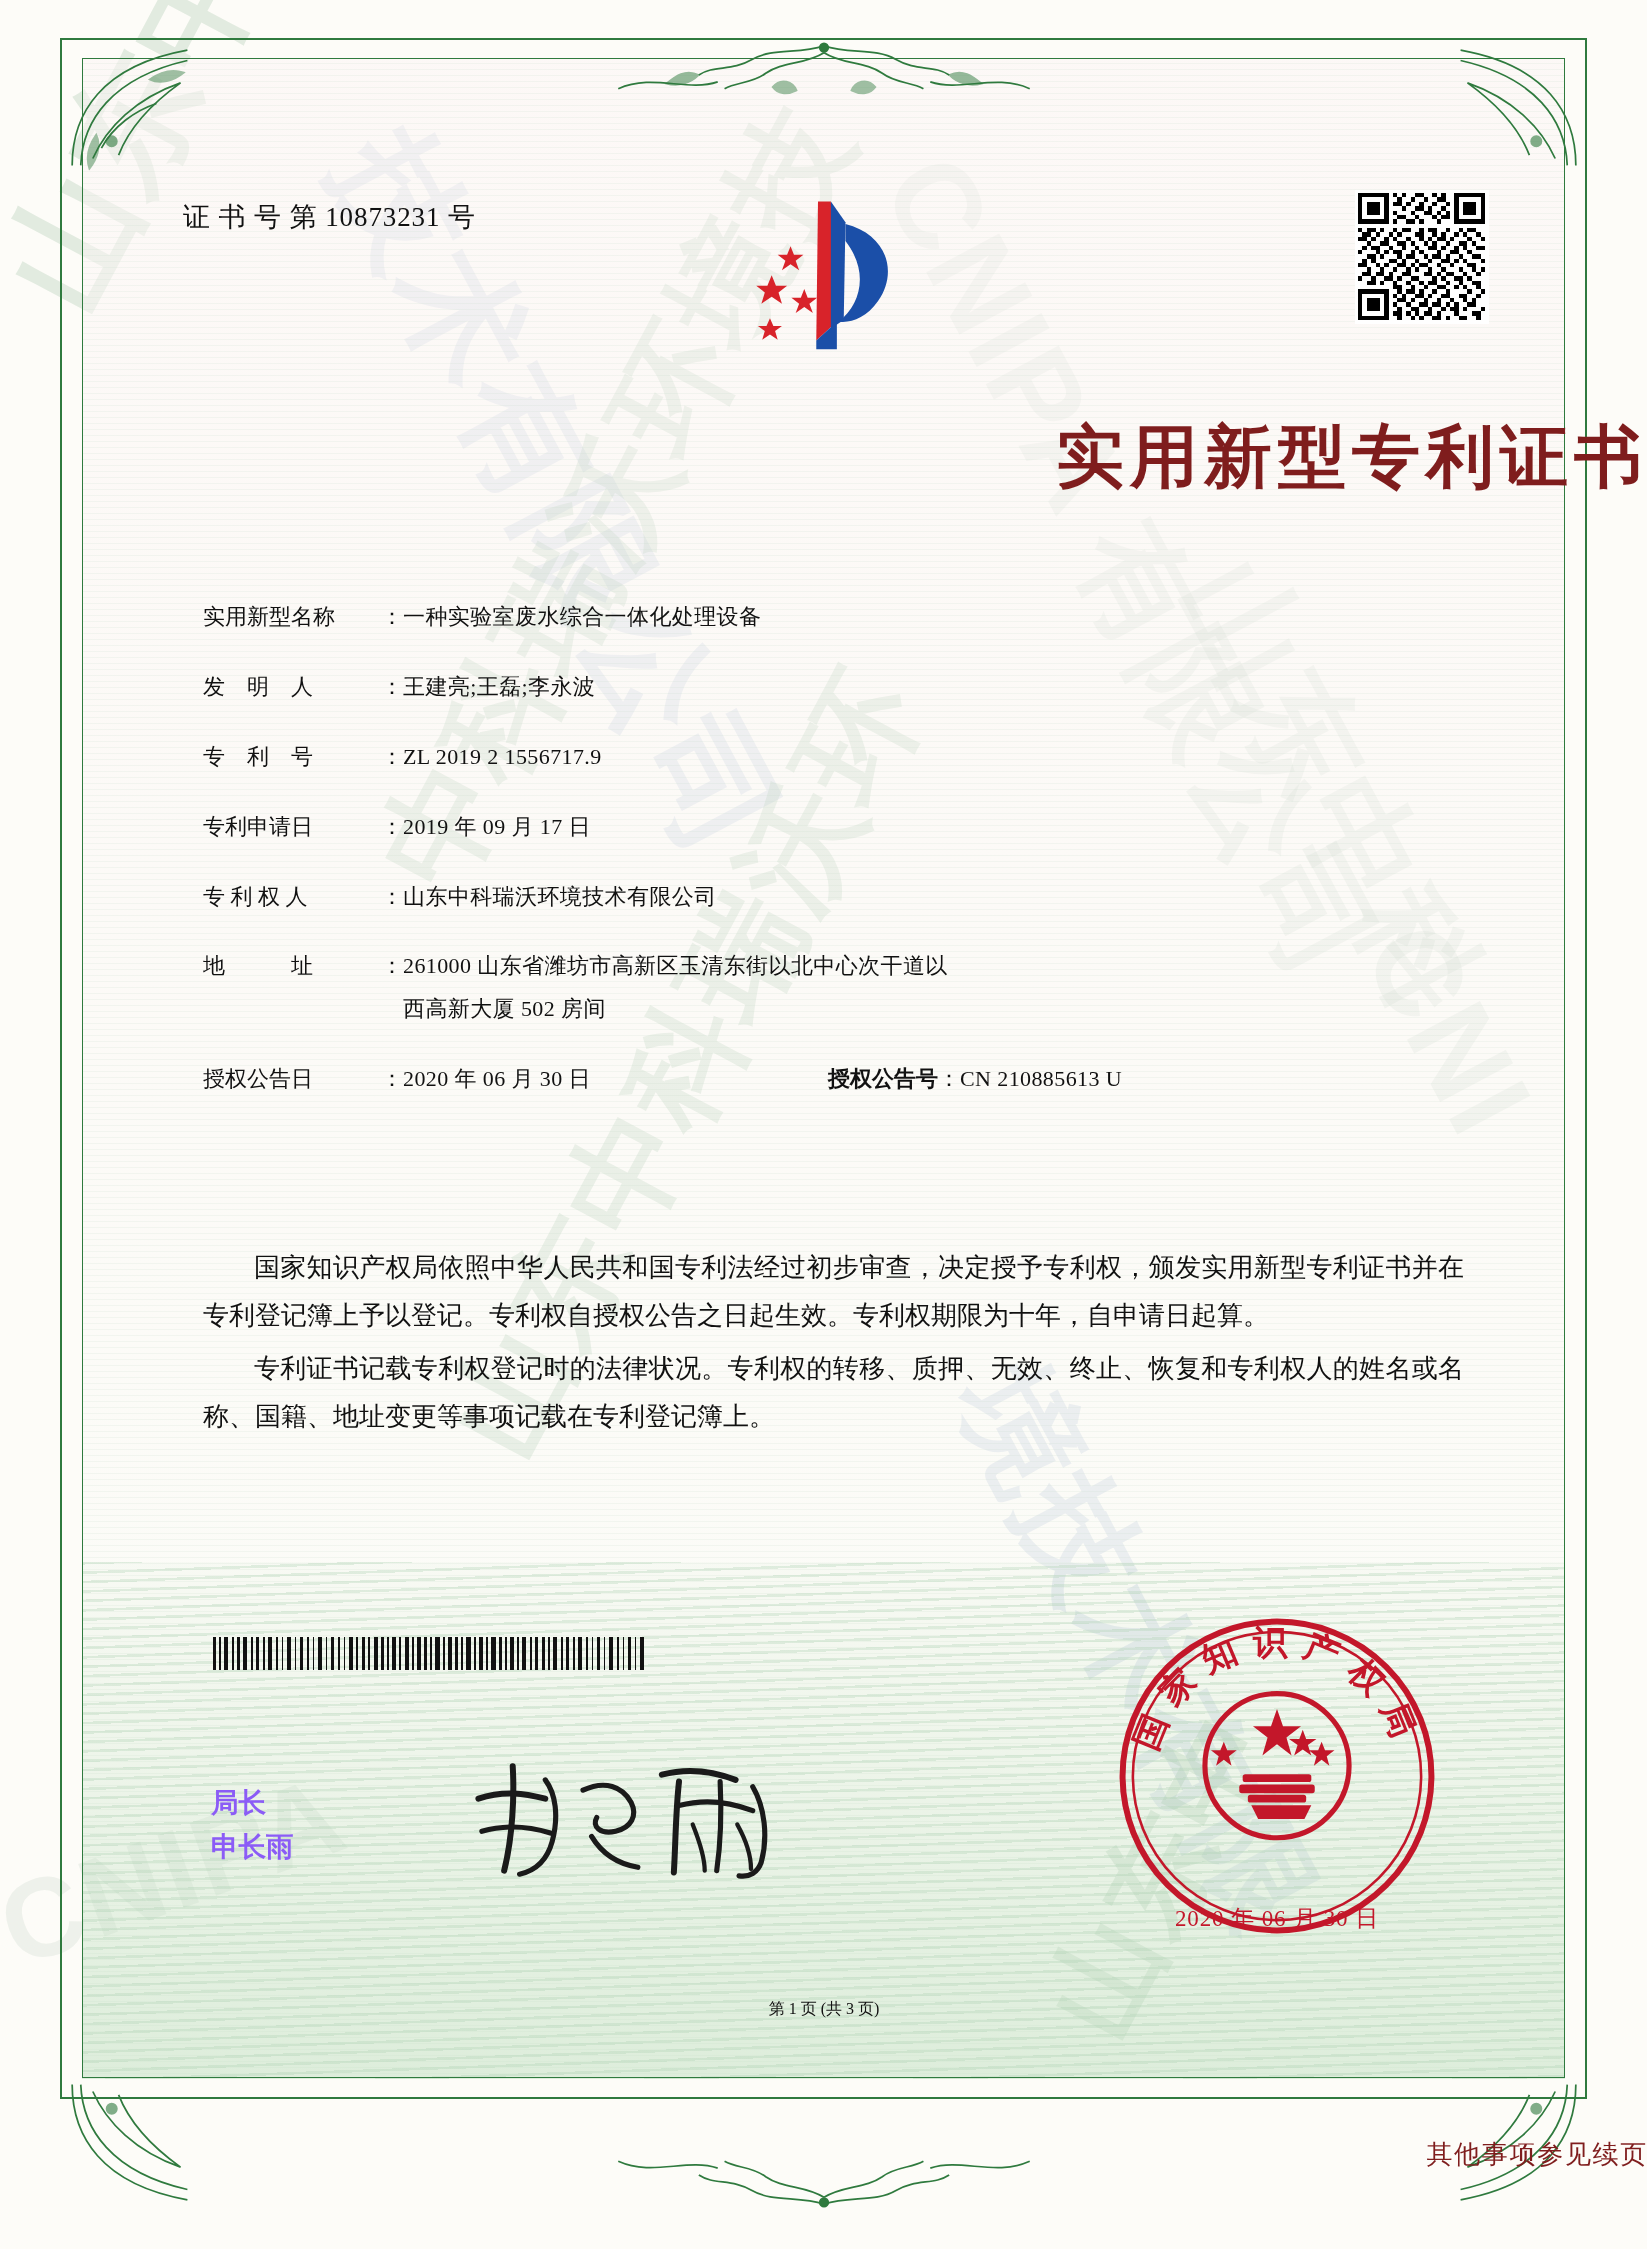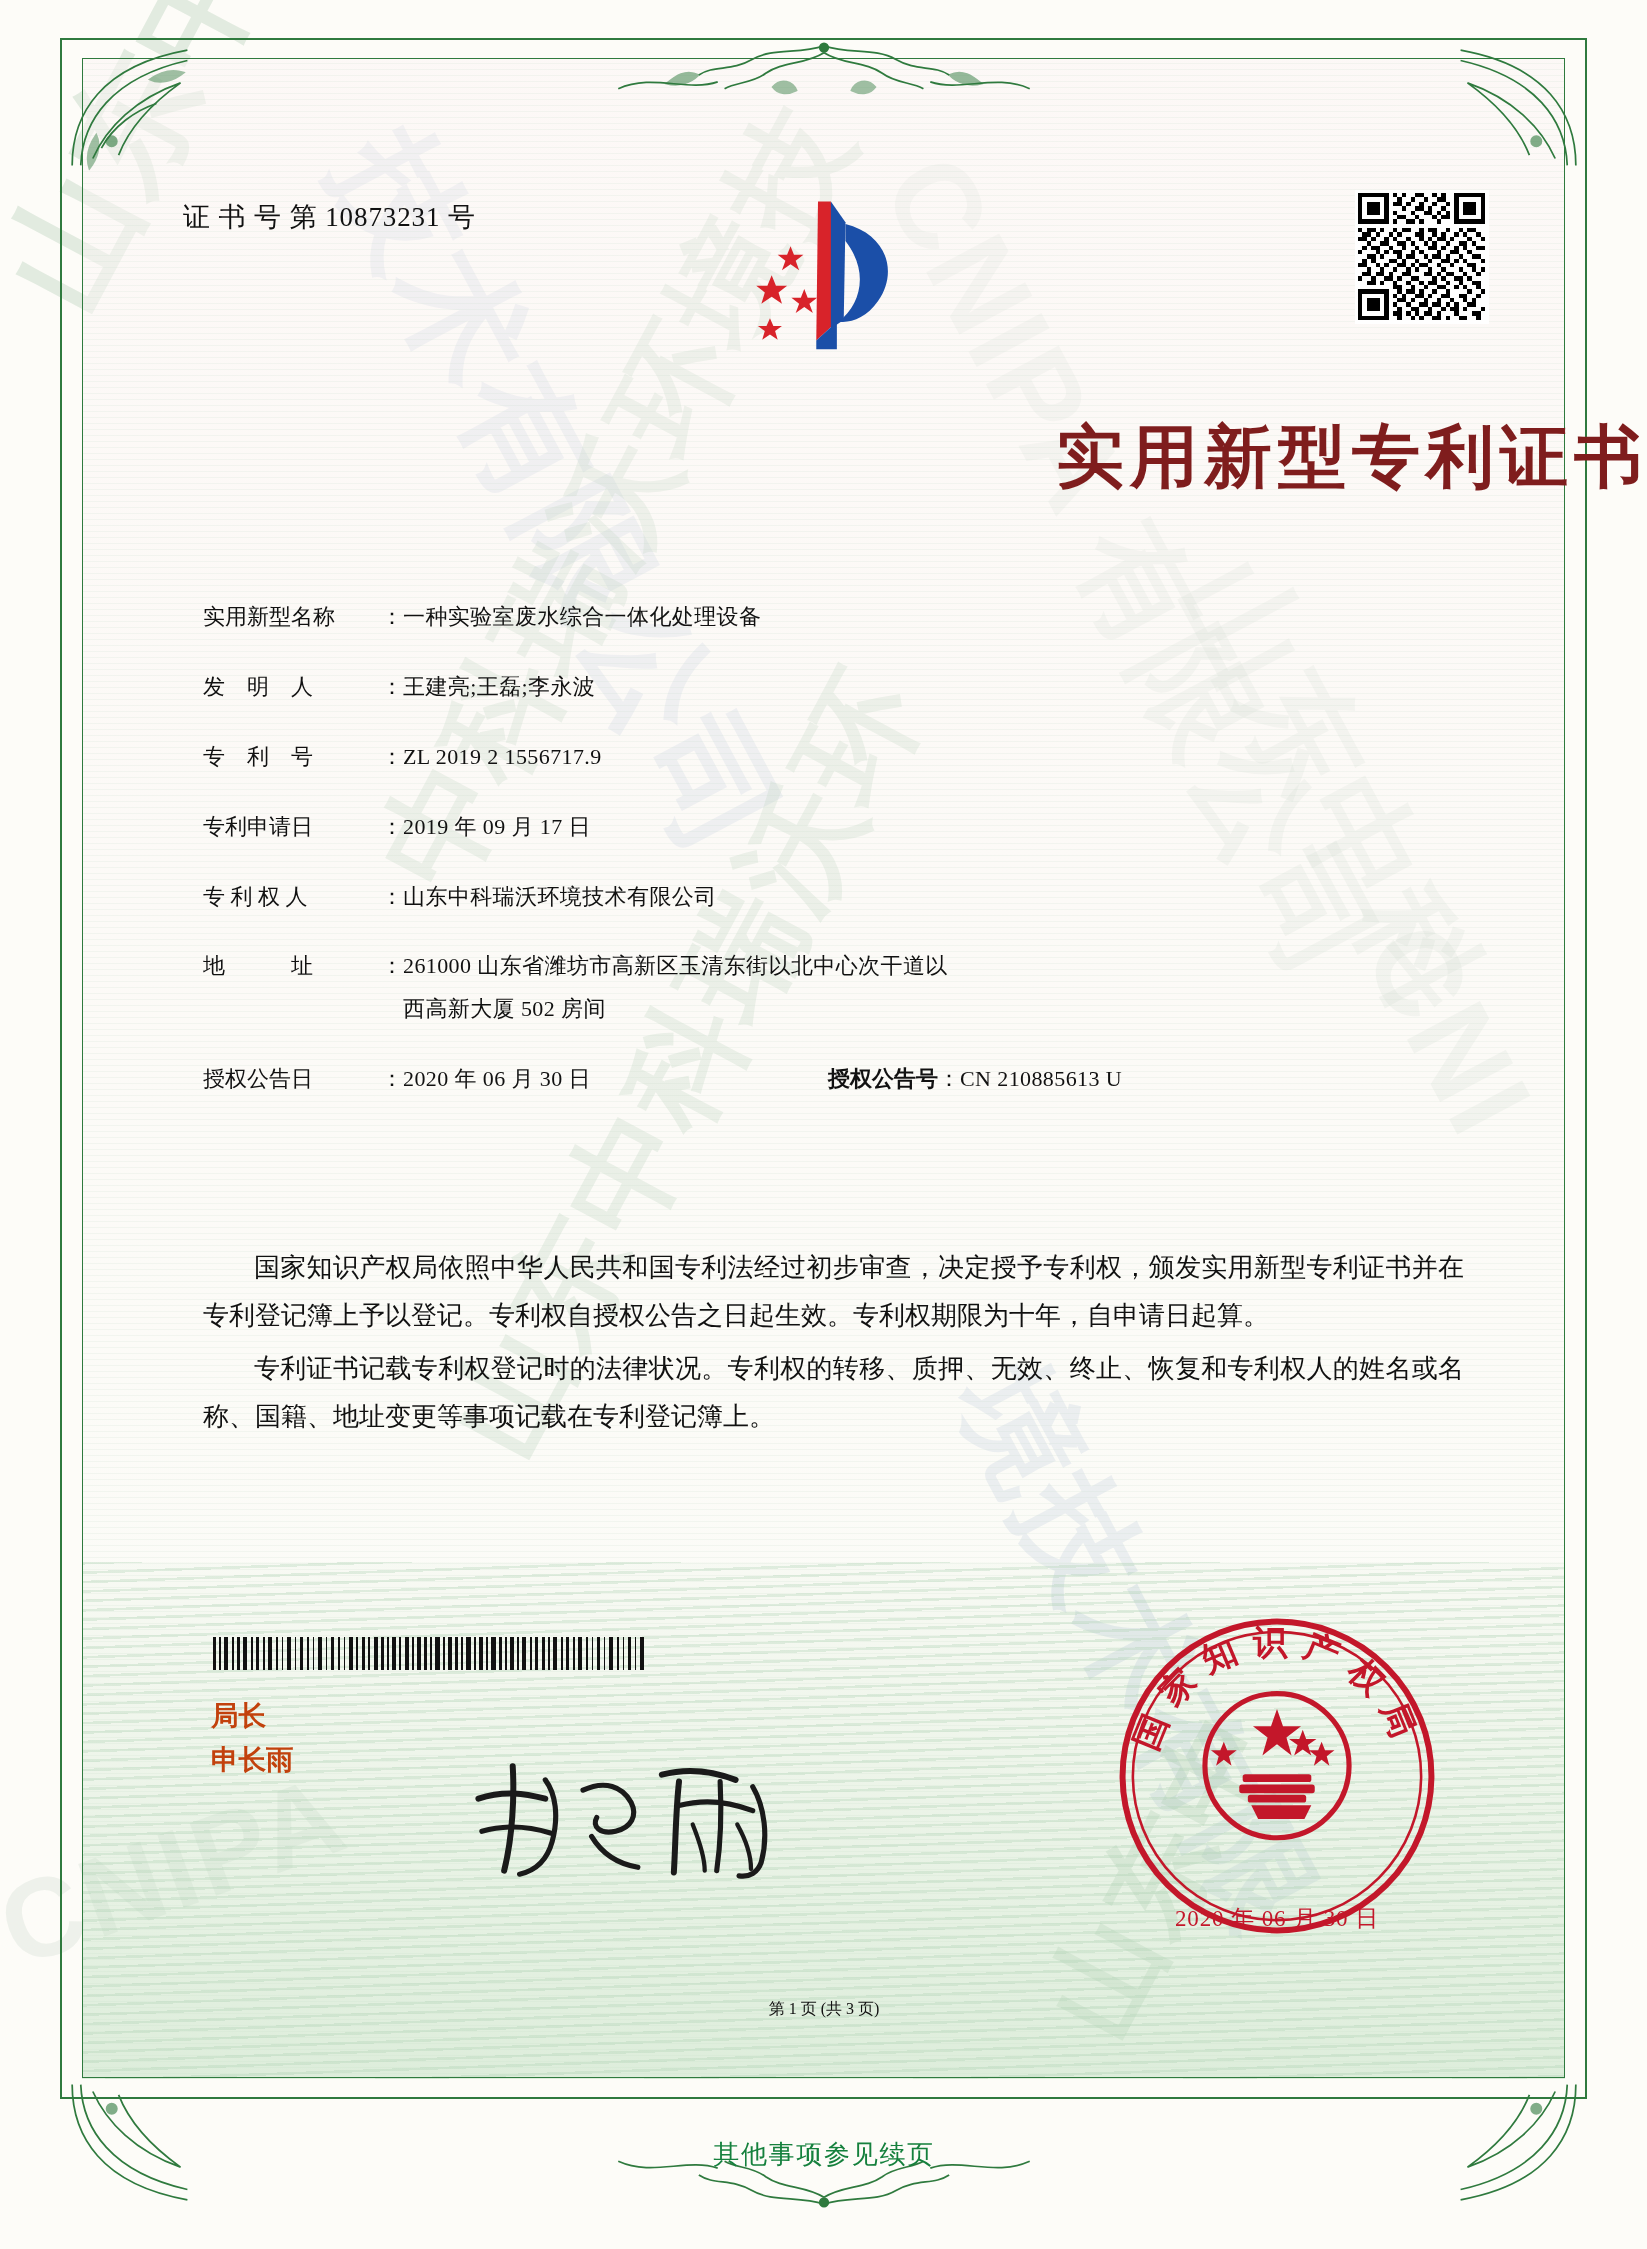--- a/index.html
+++ b/index.html
@@ -231,23 +231,23 @@
   .barcode {
     position: absolute;
     left: 213px;
     top: 1637px;
     width: 438px;
     height: 33px;
   }
   .director-block {
     position: absolute;
     left: 211px;
-    top: 1694px;
+    top: 1781px;
     font-size: 27.5px;
-    color: #c2410c;
+    color: #8b5cf6;
     line-height: 1.6;
     font-weight: 600;
   }
   .signature {
     position: absolute;
     left: 463px;
     top: 1742px;
     width: 360px;
     height: 146px;
     color: #1a1a1a;
@@ -276,23 +276,23 @@
     top: 1999px;
     text-align: center;
     font-size: 16px;
     color: #111;
   }
   .footer-note {
     position: absolute;
     left: 0;
     right: 0;
     top: 2137px;
-    text-align: center;
+    text-align: right;
     font-size: 26px;
-    color: #15803d;
+    color: #7f1d1d;
     letter-spacing: 1.7px;
   }
 </style>
 </head>
 <body>
 
 <div class="page">
 
   <div class="watermark-layer">
     <div class="wm" style="left:-34px; top:257px; font-size:129px; transform: rotate(-62deg);">山东中科瑞沃环境</div>

